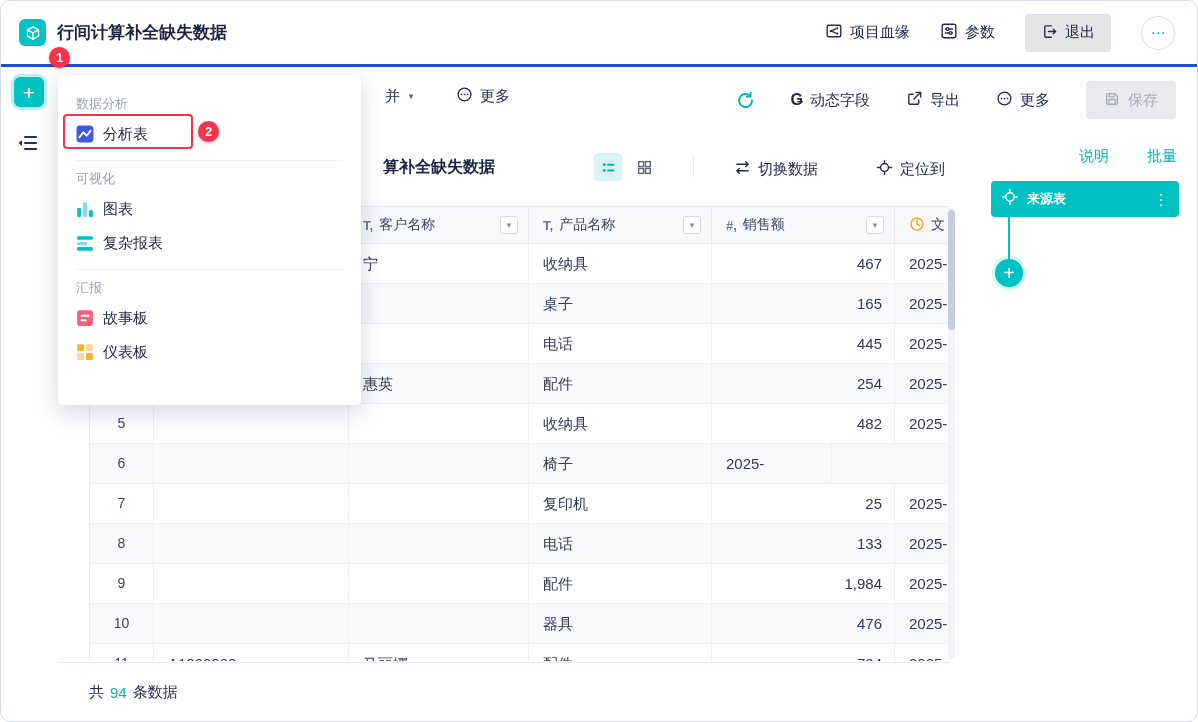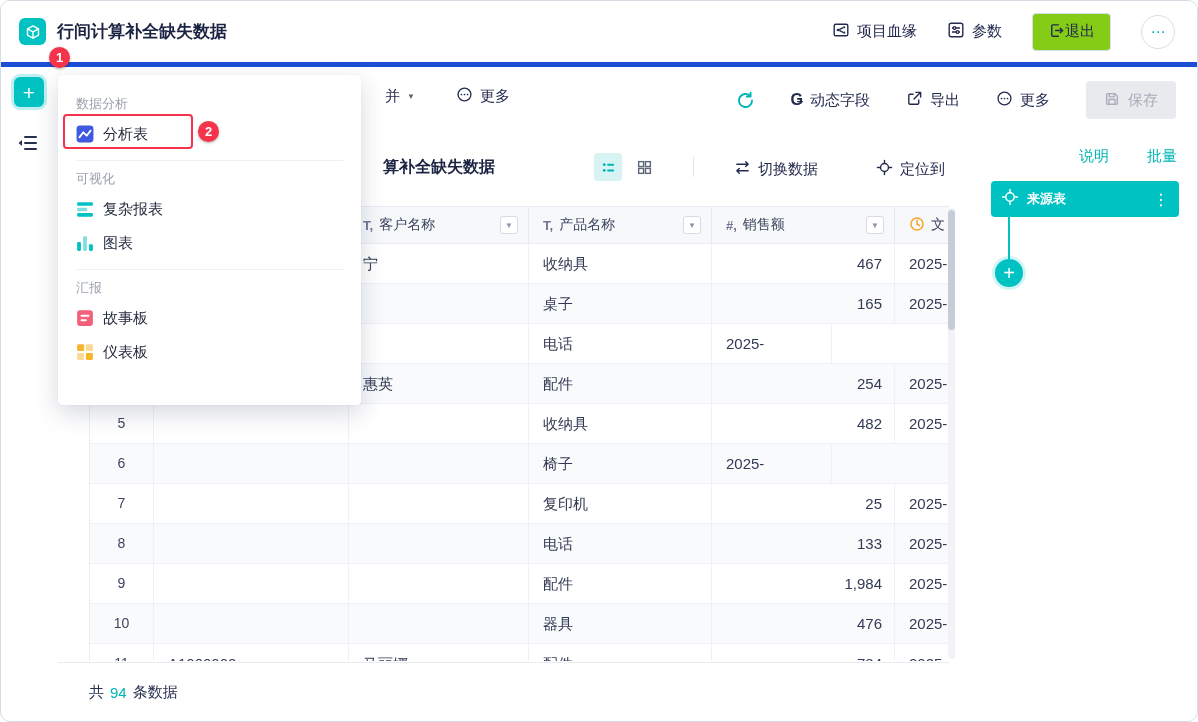--- a/index.html
+++ b/index.html
@@ -4,28 +4,28 @@
 <style>
   * { box-sizing: border-box; }
   body { margin: 0; background: #fff; font-family: "Liberation Sans", "DejaVu Sans", sans-serif; }
   .cc { display: flex; align-items: center; justify-content: center; }
 
   .canvas { position: relative; width: 1198px; height: 722px; background: #fff;
             border: 1px solid #d7dbe4; border-radius: 10px; overflow: hidden; }
 
   
   .top { position: absolute; left: 0; top: 0; width: 100%; height: 66px;
-         border-bottom: 5px solid #1d4ed8; display: flex; align-items: center;
+         border-bottom: 3px solid #1d4ed8; display: flex; align-items: center;
          padding: 0 22px 0 18px; z-index: 5; background: #fff; }
   .logo { width: 27px; height: 27px; border-radius: 6px; background: #00c2c2; flex: none; }
   .app-title { margin-left: 11px; font-size: 17px; font-weight: 700; color: #1b2342; }
   .top-right { margin-left: auto; display: flex; align-items: center; gap: 30px; }
   .top-link { display: flex; align-items: center; gap: 7px; font-size: 15px; color: #222a4d; cursor: pointer; }
-  .logout-btn { display: flex; align-items: center; gap: 0; border: 1px solid #dbdfe9;
-                border-radius: 4px; padding: 8px 15px; font-size: 15px; color: #222a4d; cursor: pointer; background:#84cc16; }
+  .logout-btn { display: flex; align-items: center; gap: 7px; border: 1px solid #dbdfe9;
+                border-radius: 4px; padding: 8px 15px; font-size: 15px; color: #222a4d; cursor: pointer; background:#e5e5e5; }
   .circle-btn { width: 34px; height: 34px; border: 1px solid #dbdfe9; border-radius: 50%;
                 color: #00b5b5; font-size: 15px; cursor: pointer; background:#fff; }
 
   
   .rail-add { position: absolute; left: 13px; top: 76px; width: 30px; height: 30px;
               border-radius: 6px; background: #00c2c2; color: #fff; font-size: 21px; line-height: 1;
               box-shadow: 0 0 0 3px rgba(0,194,194,.25); z-index: 20; cursor: pointer; }
   .rail-collapse { position: absolute; left: 15px; top: 130px; z-index: 20; cursor: pointer; }
 
   
@@ -326,20 +326,21 @@
           <div class="cell c-customer"></div>
           <div class="cell c-product">桌子</div>
           <div class="cell c-sales">165</div>
           <div class="cell c-date">2025-</div>
         </div>
         <div class="trow">
           <div class="cell c-num">3</div>
           <div class="cell c-id"></div>
           <div class="cell c-customer"></div>
           <div class="cell c-product">电话</div>
+          <div class="cell c-sales">445</div>
           <div class="cell c-date">2025-</div>
         </div>
         <div class="trow">
           <div class="cell c-num">4</div>
           <div class="cell c-id"></div>
           <div class="cell c-customer">惠英</div>
           <div class="cell c-product">配件</div>
           <div class="cell c-sales">254</div>
           <div class="cell c-date">2025-</div>
         </div>
@@ -439,36 +440,36 @@
           <polyline points="3,11 6.5,6.5 9.5,9.5 13,5" fill="none" stroke="#ffffff" stroke-width="1.6" stroke-linecap="round" stroke-linejoin="round"></polyline>
         </svg>
       </span>
       <span>分析表</span>
     </div>
     <div class="menu-divider"></div>
     <div class="menu-label">可视化</div>
     <div class="menu-item">
       <span class="mi">
         <svg width="18" height="18" viewBox="0 0 16 16">
+          <rect x="1" y="7" width="3.4" height="8" rx="1" fill="#00c2c2"></rect>
+          <rect x="6.3" y="2" width="3.4" height="13" rx="1" fill="#7fdede"></rect>
+          <rect x="11.6" y="9" width="3.4" height="6" rx="1" fill="#00c2c2"></rect>
+        </svg>
+      </span>
+      <span>图表</span>
+    </div>
+    <div class="menu-item">
+      <span class="mi">
+        <svg width="18" height="18" viewBox="0 0 16 16">
           <rect x="1" y="2" width="14" height="3.2" rx="1" fill="#00c2c2"></rect>
           <rect x="1" y="6.8" width="9" height="3.2" rx="1" fill="#7fdede"></rect>
           <rect x="1" y="11.6" width="14" height="3.2" rx="1" fill="#00c2c2"></rect>
         </svg>
       </span>
       <span>复杂报表</span>
-    </div>
-    <div class="menu-item">
-      <span class="mi">
-        <svg width="18" height="18" viewBox="0 0 16 16">
-          <rect x="1" y="7" width="3.4" height="8" rx="1" fill="#00c2c2"></rect>
-          <rect x="6.3" y="2" width="3.4" height="13" rx="1" fill="#7fdede"></rect>
-          <rect x="11.6" y="9" width="3.4" height="6" rx="1" fill="#00c2c2"></rect>
-        </svg>
-      </span>
-      <span>图表</span>
     </div>
     <div class="menu-divider"></div>
     <div class="menu-label">汇报</div>
     <div class="menu-item">
       <span class="mi">
         <svg width="18" height="18" viewBox="0 0 16 16">
           <rect x="1" y="1" width="14" height="14" rx="2.5" fill="#f3607a"></rect>
           <rect x="4" y="5" width="8" height="1.8" rx="0.9" fill="#ffffff"></rect>
           <rect x="4" y="9" width="5.5" height="1.8" rx="0.9" fill="#ffffff"></rect>
         </svg>

